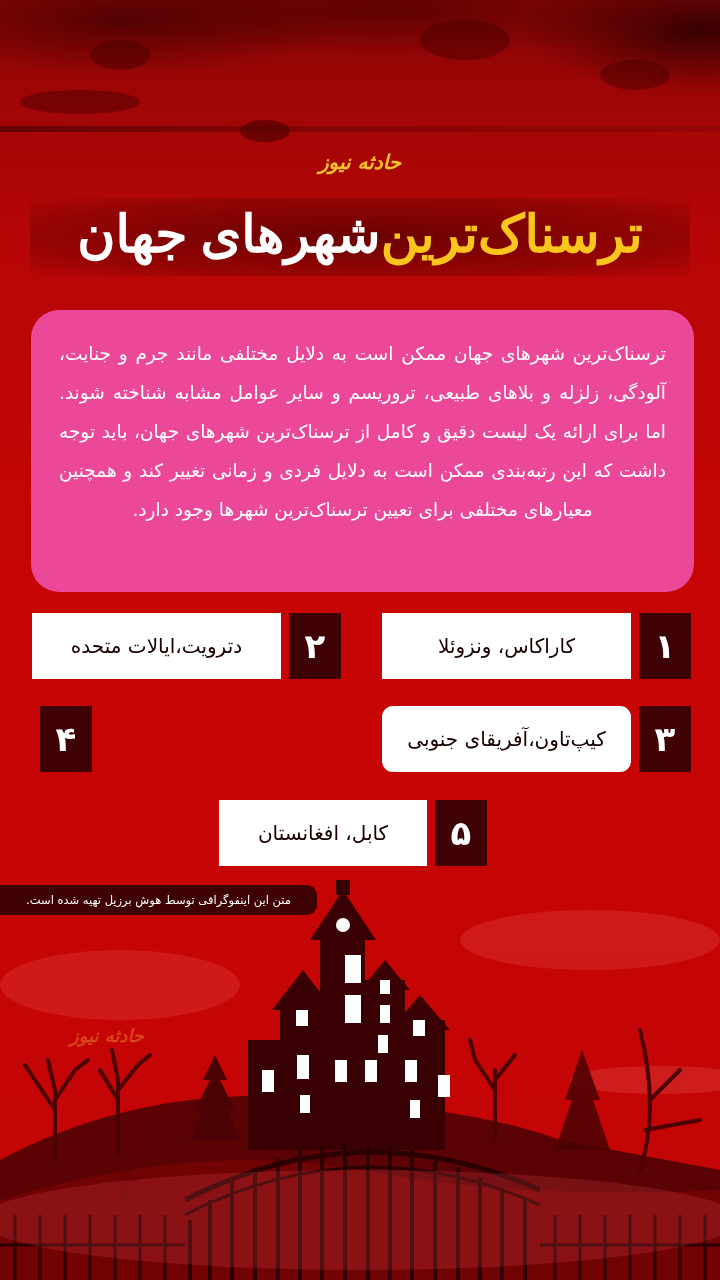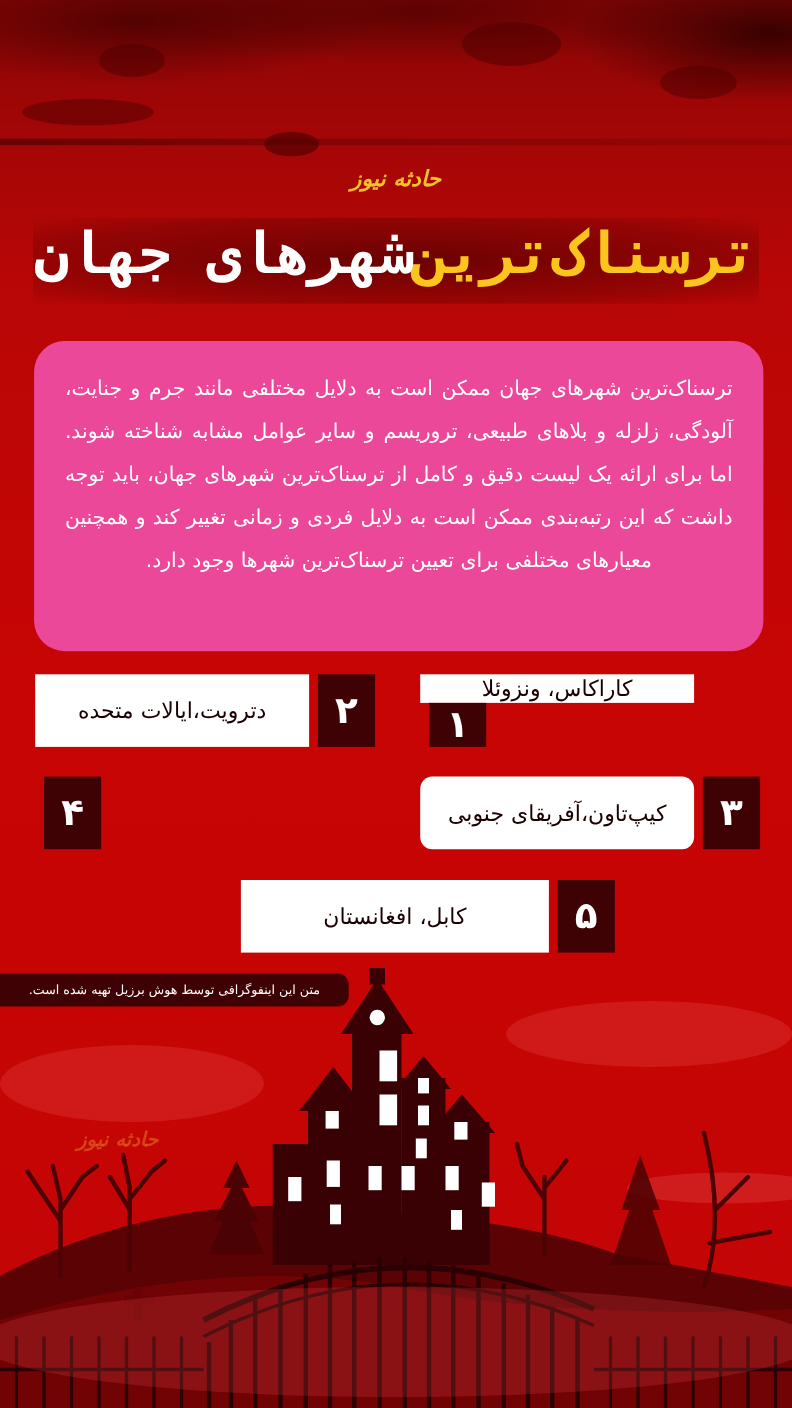--- a/index.html
+++ b/index.html
@@ -35,21 +35,21 @@
   }
   .title-wrap {
     position: absolute; top: 190px; left: 20px; width: 680px; height: 90px;
     display: flex; justify-content: center; align-items: center; direction: rtl;
   }
   .title-bg {
     position: absolute; top: 198px; left: 30px; width: 660px; height: 78px;
     background: radial-gradient(ellipse at center, rgba(80,0,0,0.75), rgba(90,0,0,0.35) 70%, transparent);
   }
   .title-yellow, .title-white {
-    font-family: Liberation Mono, monospace; font-weight: bold; font-size: 52px;
+    font-family: Liberation Serif, serif; font-weight: bold; font-size: 52px;
     line-height: 1; position: relative;
   }
   .title-yellow { color: #fcc51d; }
   .title-white { color: #ffffff; }
   .intro-box {
     position: absolute; top: 310px; left: 31px; width: 663px; height: 282px;
     background: #ec4899; border-radius: 28px;
     padding: 24px 28px 0 28px;
     color: #ffffff; font-size: 18.5px; line-height: 39px; text-align: justify;
     text-align-last: center; direction: rtl;
@@ -96,41 +96,41 @@
 <div class="title-bg"></div>
 <div class="title-wrap">
   <span class="title-yellow">ترسناک‌ترین</span>
   <span class="title-white">شهرهای جهان</span>
 </div>
 
 <div class="intro-box">
   <p>ترسناک‌ترین شهرهای جهان ممکن است به دلایل مختلفی مانند جرم و جنایت، آلودگی، زلزله و بلاهای طبیعی، تروریسم و سایر عوامل مشابه شناخته شوند. اما برای ارائه یک لیست دقیق و کامل از ترسناک‌ترین شهرهای جهان، باید توجه داشت که این رتبه‌بندی ممکن است به دلایل فردی و زمانی تغییر کند و همچنین معیارهای مختلفی برای تعیین ترسناک‌ترین شهرها وجود دارد.</p>
 </div>
 
-<div class="rank-row" style="top:613px; left:382px;flex-direction:column;">
+<div class="rank-row" style="top:613px; left:382px;">
   <div class="rank-label" style="width:249px;">کاراکاس، ونزوئلا</div>
   <div class="rank-num">۱</div>
 </div>
 
 <div class="rank-row" style="top:613px; left:32px;justify-content:center;">
   <div class="rank-label" style="width:249px;">دترویت،ایالات متحده</div>
   <div class="rank-num">۲</div>
 </div>
 
 <div class="rank-row" style="top:706px; left:382px;">
   <div class="rank-label" style="width:249px;border-radius:11px;">کیپ‌تاون،آفریقای جنوبی</div>
   <div class="rank-num">۳</div>
 </div>
 
 <div class="rank-row" style="top:706px; left:32px;">
   <div class="rank-num">۴</div>
 </div>
 
 <div class="rank-row" style="top:800px; left:219px;">
-  <div class="rank-label" style="width:280px;">کابل، افغانستان</div>
+  <div class="rank-label" style="width:208px;">کابل، افغانستان</div>
   <div class="rank-num">۵</div>
 </div>
 
 <svg class="scene" viewBox="0 0 720 410">
 
   <ellipse cx="120" cy="115" rx="120" ry="35" fill="rgba(255,120,120,0.18)"></ellipse>
   <ellipse cx="590" cy="70" rx="130" ry="30" fill="rgba(255,120,120,0.18)"></ellipse>
   <ellipse cx="660" cy="210" rx="90" ry="14" fill="rgba(255,140,140,0.18)"></ellipse>
 
   <path d="M0 290 Q150 210 330 230 Q480 240 560 270 L720 300 L720 410 L0 410 Z" fill="#5a0204"></path>

